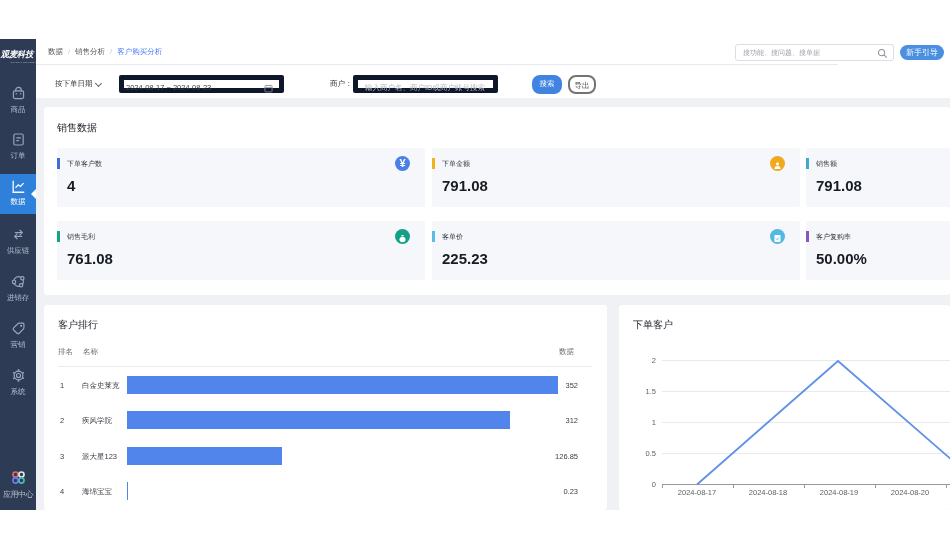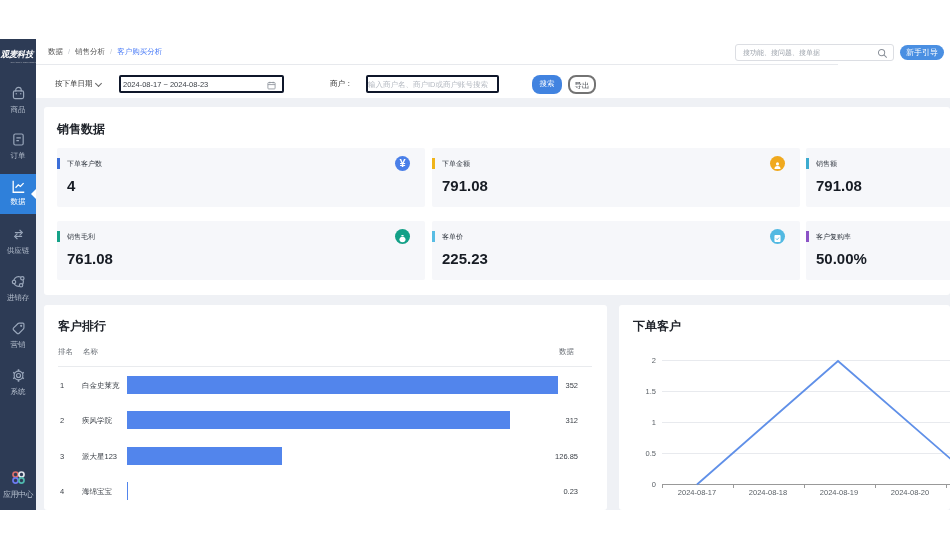--- a/index.html
+++ b/index.html
@@ -18,29 +18,29 @@
 #topbar{position:absolute;left:36px;top:39px;width:802px;height:26px;background:#fff;border-bottom:1px solid #e7e9ed}
 #crumb{position:absolute;left:12px;top:0;height:26px;line-height:26px;font-size:7.5px;color:#555;white-space:nowrap}
 #crumb .sep{color:#c4c8cf;margin:0 5px}
 #crumb .act{color:#4d7ef7}
 #searchbox{position:absolute;left:699px;top:5px;width:159px;height:17px;border:1px solid #dcdee3;border-radius:3px;background:#fff}
 #searchbox .ph{position:absolute;left:7px;top:0;line-height:16px;font-size:7px;color:#9aa0a9;white-space:nowrap}
 #searchbox svg{position:absolute;right:5px;top:3px}
 #guide{position:absolute;left:864px;top:6px;width:44px;height:15px;border-radius:8px;background:#4a8fe2;color:#fff;font-size:8px;text-align:center;line-height:15px;letter-spacing:0px}
 #filterbar{position:absolute;left:36px;top:66px;width:914px;height:32px;background:#fff}
 .flabel{position:absolute;font-size:7.5px;color:#333;line-height:18px;white-space:nowrap}
-.fbox{position:absolute;top:9px;height:18px;border:2px solid #0f172a;border-radius:2px;background:#fff;font-size:7.5px;color:#3a3f46;line-height:16px;white-space:nowrap}
+.fbox{position:absolute;top:9px;height:18px;border:5px solid #0f172a;border-radius:2px;background:#fff;font-size:7.5px;color:#3a3f46;line-height:16px;white-space:nowrap}
 .caret{position:absolute;width:5px;height:5px;border-left:1.2px solid #666;border-bottom:1.2px solid #666;transform:rotate(-45deg)}
 .btn{position:absolute;top:9px;height:19px;border-radius:8px;font-size:7.5px;text-align:center;line-height:18px}
 .btn-blue{background:#4183e0;color:#fff}
 .btn-plain{background:#fff;color:#3a3f46;border:2px solid #737373}
 
 #content{position:absolute;left:36px;top:98px;width:914px;height:412px;background:#eff1f5}
 .card{position:absolute;background:#fff;border-radius:3px}
-.ctitle{position:absolute;font-size:12px;font-weight:bold;color:#20242b;white-space:nowrap}
+.ctitle{position:absolute;font-size:10px;font-weight:normal;color:#20242b;white-space:nowrap}
 
 .stat{position:absolute;width:368px;height:59px;background:#f6f7fa;border-radius:2px;overflow:hidden}
 .stat .bar{position:absolute;left:0;top:10px;width:2.5px;height:11px}
 .stat .lb{position:absolute;left:10px;top:11px;font-size:7px;color:#353b44;white-space:nowrap}
 .stat .val{position:absolute;left:10px;top:29px;font-size:15px;font-weight:bold;color:#171c24;white-space:nowrap}
 .stat .ic{position:absolute;top:8px;left:338px;width:15px;height:15px;border-radius:50%;color:#fff;text-align:center}
 
 .rk{position:absolute;font-size:7.5px;color:#3a3f46;white-space:nowrap}
 .rbar{position:absolute;left:83px;height:18px;background:#5285ec}
 .rval{position:absolute;right:29px;font-size:7.5px;color:#3a3f46;white-space:nowrap}
@@ -139,21 +139,21 @@
 <div id="filterbar">
   <div class="flabel" style="left:19px;top:9px">按下单日期</div>
   <div class="caret" style="left:60px;top:15px"></div>
   <div class="fbox" style="left:83px;width:165px;padding-left:2px">2024-08-17 ~ 2024-08-23
     <svg style="position:absolute;right:6px;top:4px" width="9" height="9" viewBox="0 0 12 12" fill="none" stroke="#8a9099" stroke-width="1.1">
       <rect x="1.2" y="2" width="9.6" height="8.6" rx="1"></rect>
         <path d="M1.2 4.8h9.6M3.8 1v2.2M8.2 1v2.2"></path>
     </svg>
   </div>
   <div class="flabel" style="left:294px;top:9px">商户：</div>
-  <div class="fbox" style="left:330px;width:133px;color:#b4b9c1">输入商户名、商户ID或商户账号搜索</div>
+  <div class="fbox" style="left:317px;width:145px;padding-left:7px;color:#b4b9c1">输入商户名、商户ID或商户账号搜索</div>
   <div class="btn btn-blue" style="left:496px;width:30px">搜索</div>
   <div class="btn btn-plain" style="left:532px;width:28px">导出</div>
 </div>
 
 <div id="content">
 
   <div class="card" style="left:8px;top:9px;width:906px;height:188px">
     <div class="ctitle" style="left:13px;top:14px">销售数据</div>
     <div class="stat" style="left:13px;top:41px">
       <div class="bar" style="background:#3d6fd8"></div>

